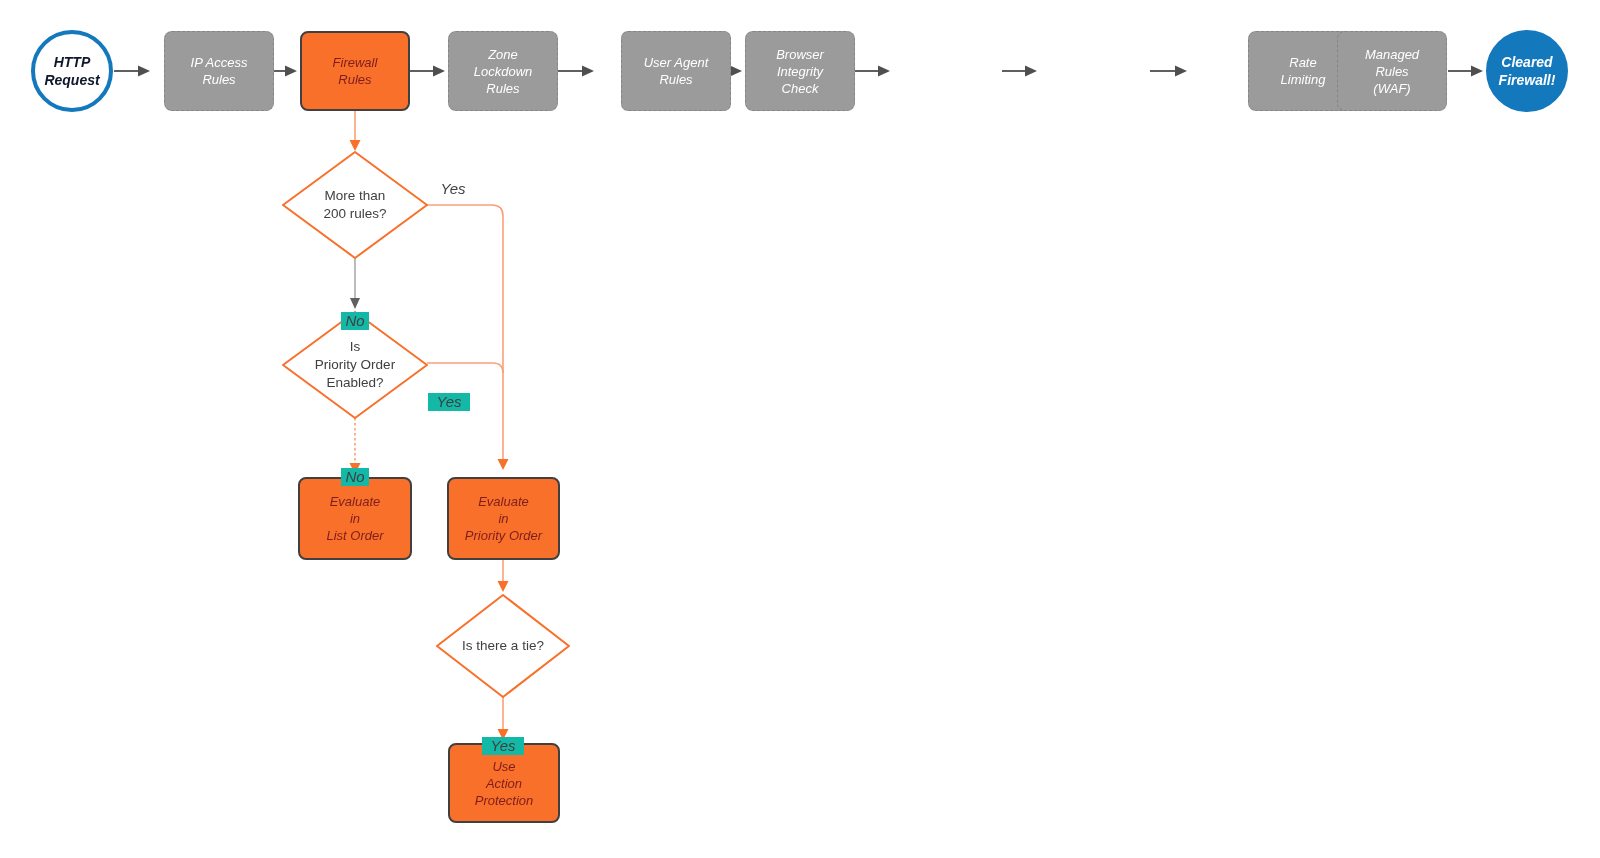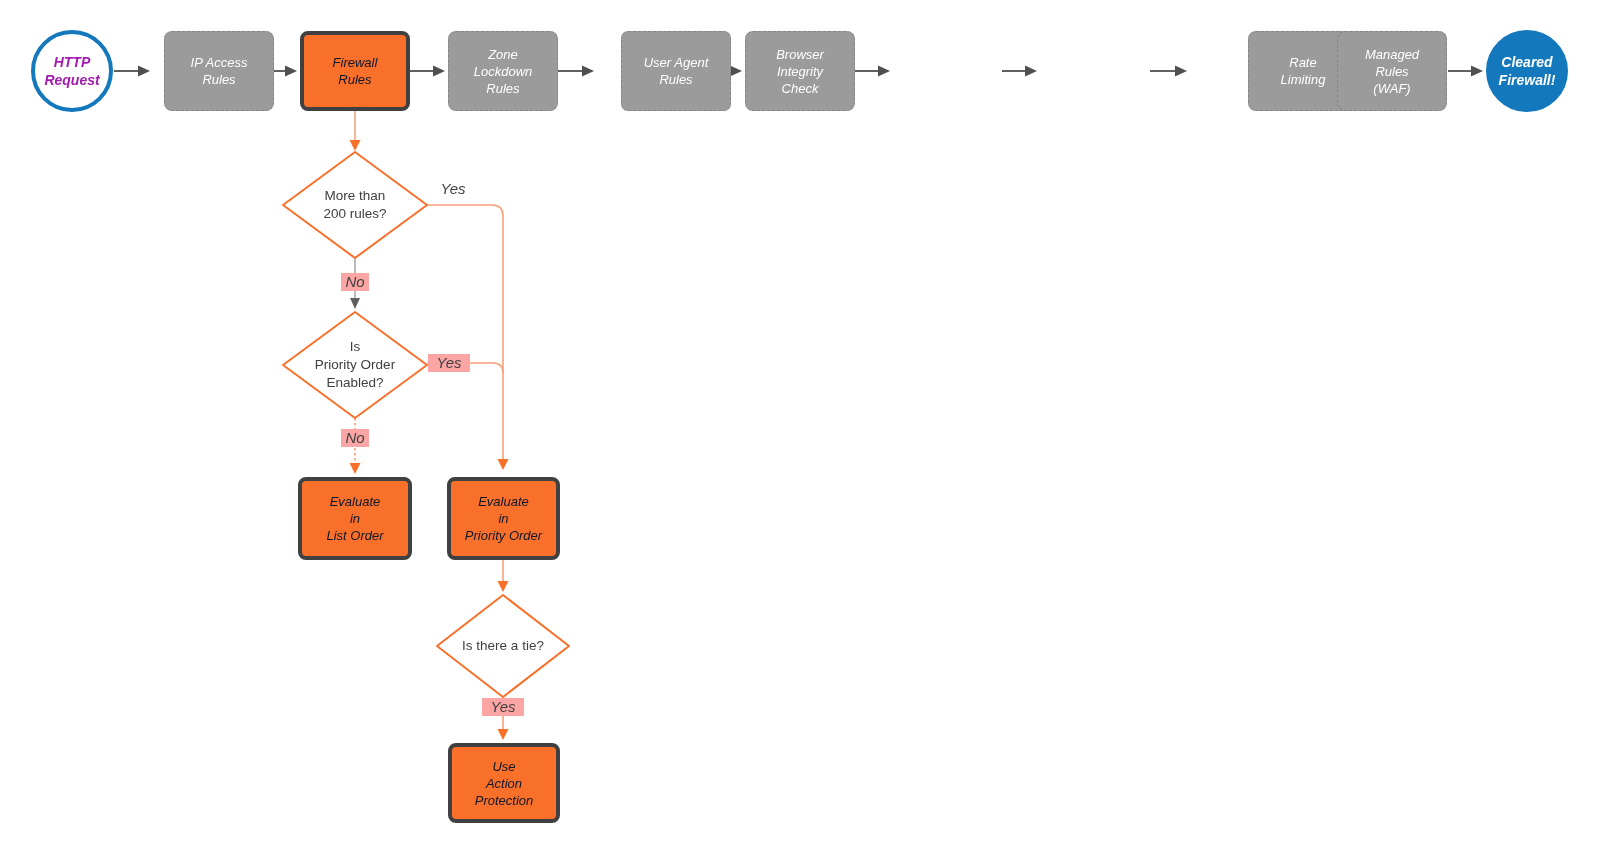--- a/index.html
+++ b/index.html
@@ -11,38 +11,38 @@
   .node{
     position:absolute;z-index:2;display:flex;align-items:center;justify-content:center;
     text-align:center;box-sizing:border-box;white-space:pre-line;
   }
   .step{
     width:110px;height:80px;top:31px;border-radius:8px;
     background:#9B9B9B;border:1px dashed #858585;
     color:#ffffff;font-style:italic;font-size:13px;line-height:17px;
   }
   .step.highlight, .action{
-    background:#F8702A;border:4px solid #404040;color:#0f172a;
+    background:#F8702A;border:2px solid #404040;color:#7f1d1d;
     font-style:italic;font-size:13px;line-height:17px;
   }
   .action{border-radius:8px;}
   .circle{
     width:82px;height:82px;border-radius:50%;top:30px;
     font-weight:bold;font-style:italic;font-size:14px;line-height:18px;
   }
-  .circle.start{background:#ffffff;border:4px solid #1478BD;color:#a21caf;}
+  .circle.start{background:#ffffff;border:4px solid #1478BD;color:#0f172a;}
   .circle.end{background:#1478BD;border:4px solid #1478BD;color:#ffffff;text-align:center;}
   .diamond-label{
     z-index:3;color:#404040;font-size:13.5px;line-height:18px;background:transparent;
   }
   .edge-label{
     z-index:3;color:#3F3F3F;font-style:italic;font-size:15px;line-height:16px;
     background:transparent;padding:0 2px;
   }
-  .edge-label.on-line{background:#fca5a5;}
+  .edge-label.on-line{background:#14b8a6;margin-top:39px;}
 </style>
 </head>
 <body>
 
 <div class="canvas">
 
   <svg class="wires" width="1600" height="858" viewBox="0 0 1600 858">
     <g stroke="#4F4F4F" stroke-width="1.8" fill="none">
       <path d="M114 71 H140"></path>
         <path d="M262 71 H287"></path>

